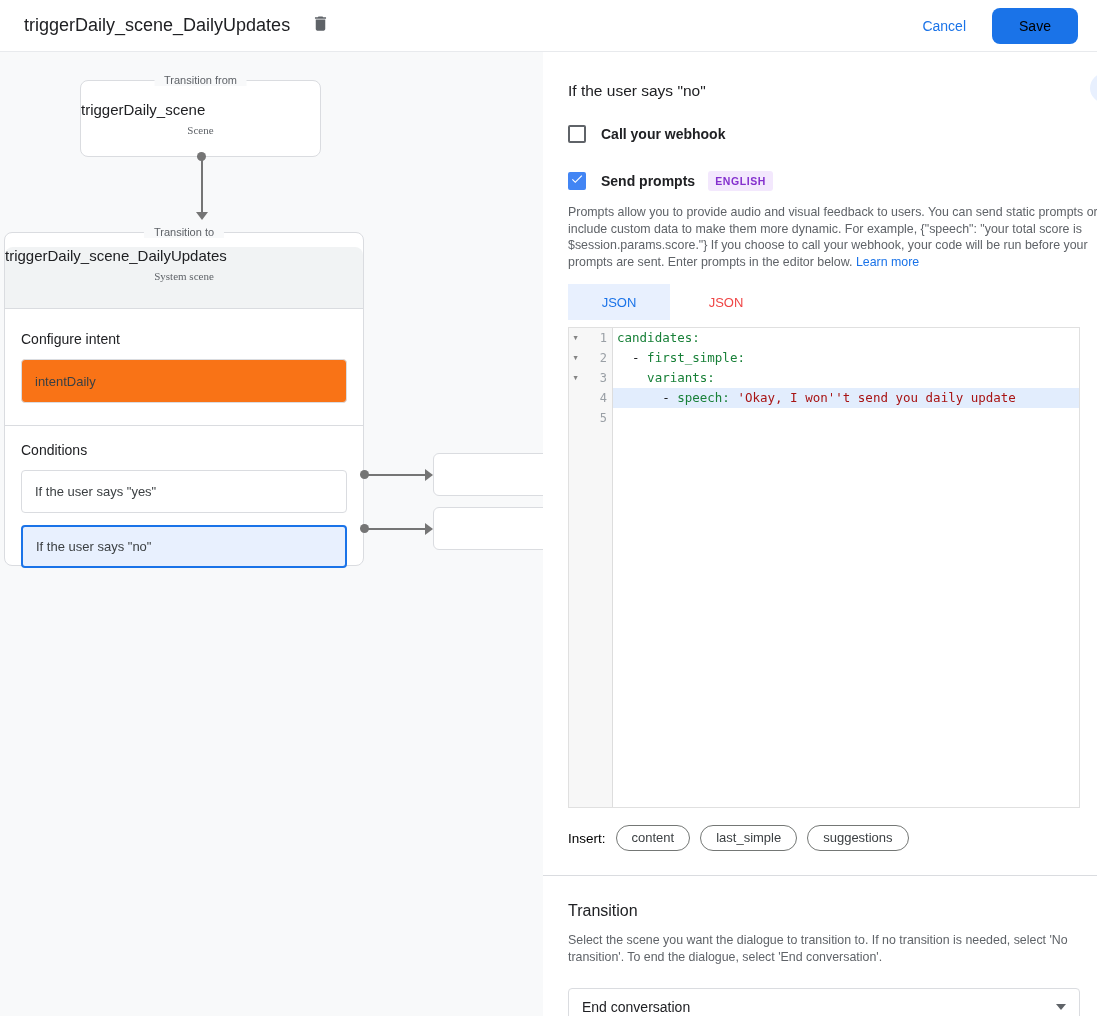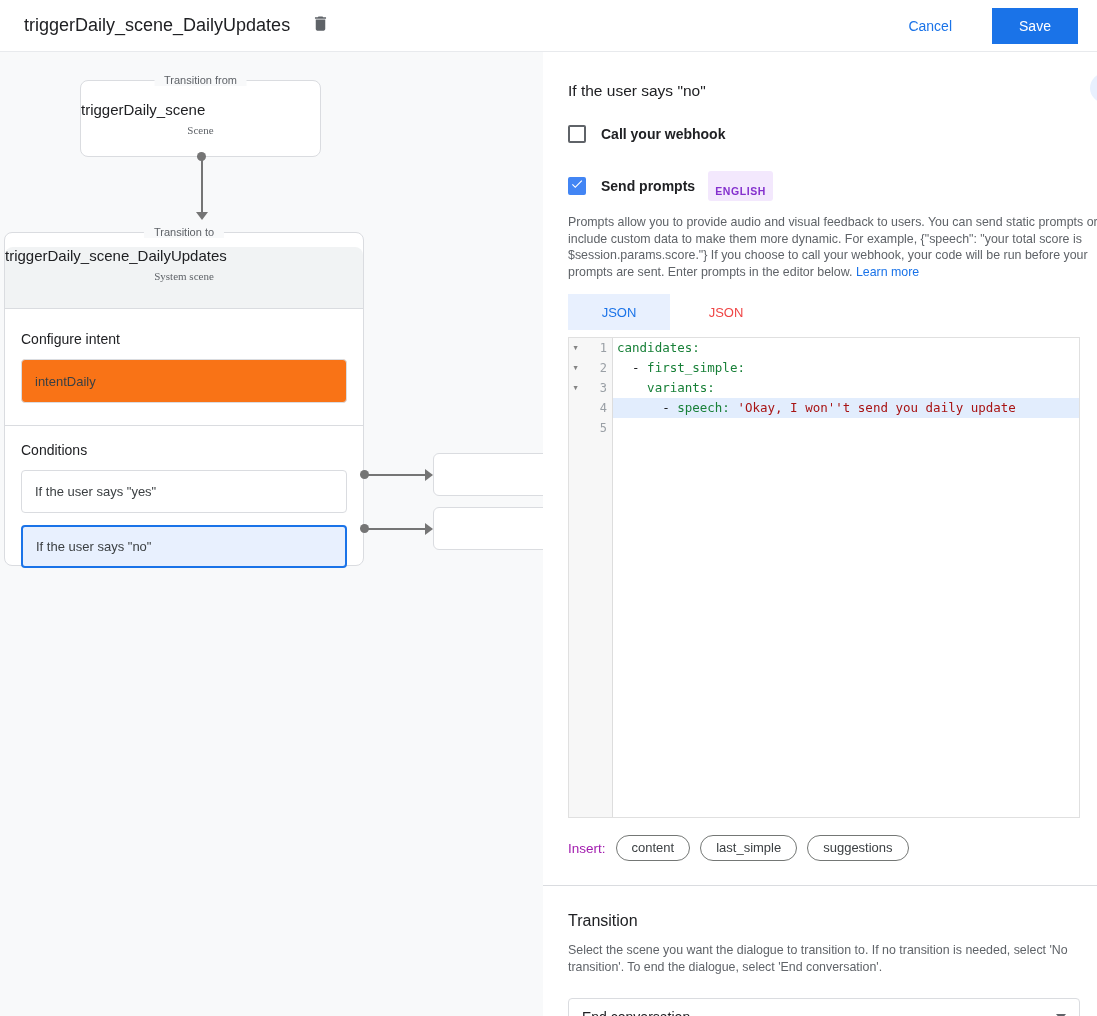--- a/index.html
+++ b/index.html
@@ -3,23 +3,23 @@
 <meta charset="utf-8">
 <style>
   * { margin:0; padding:0; box-sizing:border-box; }
   html,body { width:1097px; height:1016px; overflow:hidden; }
   body { font-family:"Liberation Sans", sans-serif; background:#fff; color:#202124; }
 
   
   .topbar { position:relative; height:52px; background:#fff; border-bottom:1px solid #e8eaed; display:flex; align-items:center; z-index:5; }
   .topbar-title { margin-left:24px; font-size:18px; font-weight:500; color:#202124; }
   .trash-btn { margin-left:16px; width:28px; height:28px; display:flex; align-items:center; justify-content:center; cursor:pointer; }
-  .topbar-actions { position:absolute; right:19px; top:0; height:52px; display:flex; align-items:center; gap:40px; }
+  .topbar-actions { position:absolute; right:19px; top:0; height:52px; display:flex; align-items:center; gap:26px; }
   .cancel-btn { color:#1a73e8; font-size:14px; font-weight:500; cursor:pointer; }
-  .save-btn { background:#1a73e8; color:#ffffff; font-size:14px; font-weight:500; border:none; border-radius:0; width:86px; height:36px; cursor:pointer; }
+  .save-btn { background:#1a73e8; color:#000000; font-size:14px; font-weight:500; border:none; border-radius:8px; width:86px; height:36px; cursor:pointer; }
 
   
   .main { display:flex; height:964px; }
   .canvas { position:relative; width:543px; background:#f8f9fa; overflow:hidden; flex:none; }
   .panel { position:relative; flex:1; background:#fff; padding:0 17px 0 25px; }
 
   
   .flow-box { position:absolute; background:#fff; border:1px solid #dadce0; border-radius:8px; }
   .flow-legend { position:absolute; top:-7px; left:50%; transform:translateX(-50%); background:#f8f9fa; padding:0 10px; font-size:11px; color:#5f6368; white-space:nowrap; }
   .from-box { left:80px; top:28px; width:241px; height:77px; }
@@ -48,21 +48,21 @@
   
   .panel-heading { margin-top:30px; font-size:15.5px; color:#202124; }
   .expand-btn { position:absolute; right:0; top:21px; width:30px; height:30px; background:#e8f0fe; border-radius:20px 0 0 20px; display:flex; align-items:center; justify-content:center; cursor:pointer; }
 
   .check-row { display:flex; align-items:center; }
   .row-webhook { margin-top:25px; }
   .row-prompts { margin-top:28px; }
   .checkbox { width:18px; height:18px; border:2px solid #5f6368; border-radius:2px; background:#fff; flex:none; display:flex; align-items:center; justify-content:center; cursor:pointer; }
   .checkbox.checked { background:#4285f4; border-color:#4285f4; }
   .check-label { margin-left:15px; font-size:14px; font-weight:600; color:#202124; }
-  .lang-badge { margin-left:13px; background:#f3e8fd; color:#8430ce; font-size:10.5px; font-weight:700; letter-spacing:.6px; padding:14px 7px 4px; border-radius:3px; }
+  .lang-badge { margin-left:13px; background:#f3e8fd; color:#8430ce; font-size:10.5px; font-weight:700; letter-spacing:.6px; padding:4px 7px 4px; border-radius:3px; }
 
   .desc { margin-top:13px; width:535px; font-size:12.4px; line-height:16.6px; color:#5f6368; }
   .link { color:#1a73e8; cursor:pointer; text-decoration:none; }
 
   .tabs { margin-top:14px; display:flex; }
   .tab { height:36px; display:flex; align-items:center; justify-content:center; font-size:13px; font-weight:500; cursor:pointer; }
   .tab-yaml { width:102px; background:#e8f0fe; color:#1a73e8; }
   .tab-json { width:112px; color:#ef4444; }
 
   
@@ -74,21 +74,21 @@
   .cm-fold { width:13px; text-align:center; font-size:7px; color:#848484; cursor:pointer; }
   .cm-num { flex:1; text-align:right; padding-right:6px; color:#9aa0a6; font-size:12px; }
   .cm-code { flex:1; white-space:pre; overflow:hidden; padding-left:4px; cursor:text; }
   .cm-row.active .cm-code { background:#e2edfd; }
   .tok-key { color:#188038; }
   .tok-plain { color:#202124; }
   .tok-string { color:#a81414; }
 
   
   .insert-row { margin-top:17px; display:flex; align-items:center; }
-  .insert-label { font-size:13.5px; color:#a21caf; }
+  .insert-label { font-size:13.5px; color:#000000; }
   .chip { margin-left:10px; border:1px solid #747775; border-radius:14px; padding:4px 15px 5px; font-size:13px; color:#3c4043; background:#fff; cursor:pointer; }
   .chip:first-of-type { margin-left:12px; }
 
   .panel-divider { border-top:1px solid #dadce0; margin:24px -17px 0 -25px; }
 
   .transition-heading { margin-top:26px; font-size:16px; color:#202124; }
   .transition-desc { margin-top:12px; width:535px; font-size:12.4px; line-height:16.6px; color:#5f6368; }
   .dropdown { margin-top:22px; width:512px; height:38px; border:1px solid #dadce0; border-radius:4px; background:#fff; display:flex; align-items:center; cursor:pointer; }
   .dropdown-value { margin-left:13px; font-size:14px; color:#202124; flex:1; }
   .dropdown-caret { margin-right:13px; width:0; height:0; border-left:5px solid transparent; border-right:5px solid transparent; border-top:6px solid #5f6368; }

